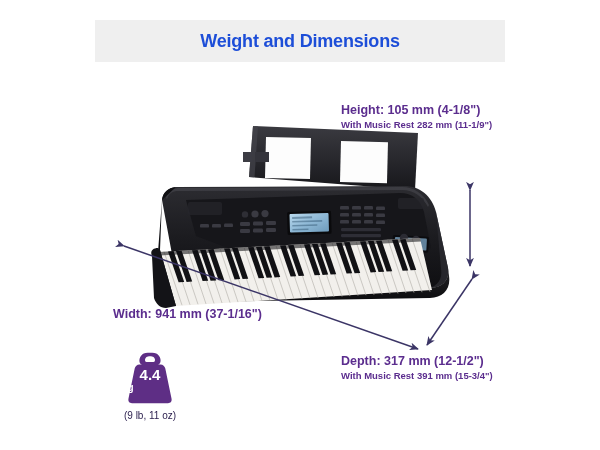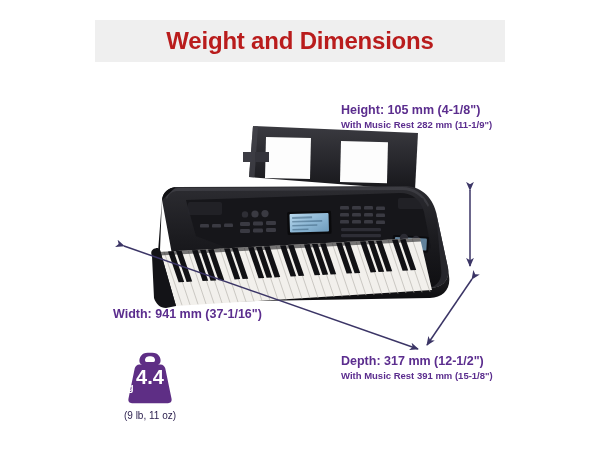--- a/index.html
+++ b/index.html
@@ -19,23 +19,23 @@
 
   
   .header-band {
     position: absolute;
     left: 95px; top: 20px;
     width: 410px; height: 42px;
     background: #efefef;
     display: flex; align-items: center; justify-content: center;
   }
   .header-title {
-    font-size: 24px;
+    font-size: 18px;
     font-weight: bold;
-    color: #b91c1c;
+    color: #1d4ed8;
     letter-spacing: -0.2px;
     white-space: nowrap;
   }
 
   
   #product {
     position: absolute;
     left: 0; top: 0;
     width: 600px; height: 450px;
     pointer-events: none;
@@ -72,21 +72,21 @@
   }
   .weight-icon-wrap {
     position: relative;
     width: 56px; height: 58px;
     margin: 0 auto;
   }
   .weight-icon-wrap svg { display: block; }
   .weight-num {
     position: absolute;
     left: 0; right: 0; top: 19px;
-    font-size: 20px; font-weight: bold;
+    font-size: 15px; font-weight: bold;
     color: #ffffff; line-height: 1;
     text-align: center;
   }
   .weight-unit {
     position: absolute;
     left: 0; right: 0; top: 35px;
     font-size: 10px; font-weight: bold;
     color: #ffffff; line-height: 1;
     text-align: left;
   }
@@ -302,21 +302,21 @@
     <span class="main">Height: 105 mm (4-1/8")</span>
     <span class="sub">With Music Rest 282 mm (11-1/9")</span>
   </div>
 
   <div class="ann" id="label-width">
     <span class="main">Width: 941 mm (37-1/16")</span>
   </div>
 
   <div class="ann" id="label-depth">
     <span class="main">Depth: 317 mm (12-1/2")</span>
-    <span class="sub">With Music Rest 391 mm (15-1/8")</span>
+    <span class="sub">With Music Rest 391 mm (15-3/4")</span>
   </div>
 
   <div id="weight-badge">
     <div class="weight-icon-wrap">
       <svg width="56" height="58" viewBox="0 0 56 58">
         <path d="M20.5,16.5
                  C16.5,16.5 16.2,9.5 20.5,6.2
                  C23,4.3 33,4.3 35.5,6.2
                  C39.8,9.5 39.5,16.5 35.5,16.5
                  L38.5,16.5

